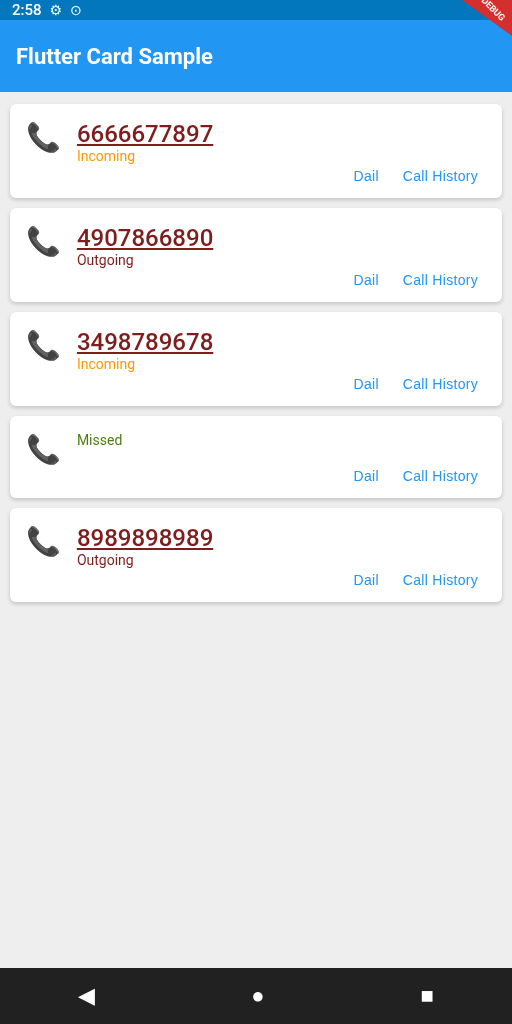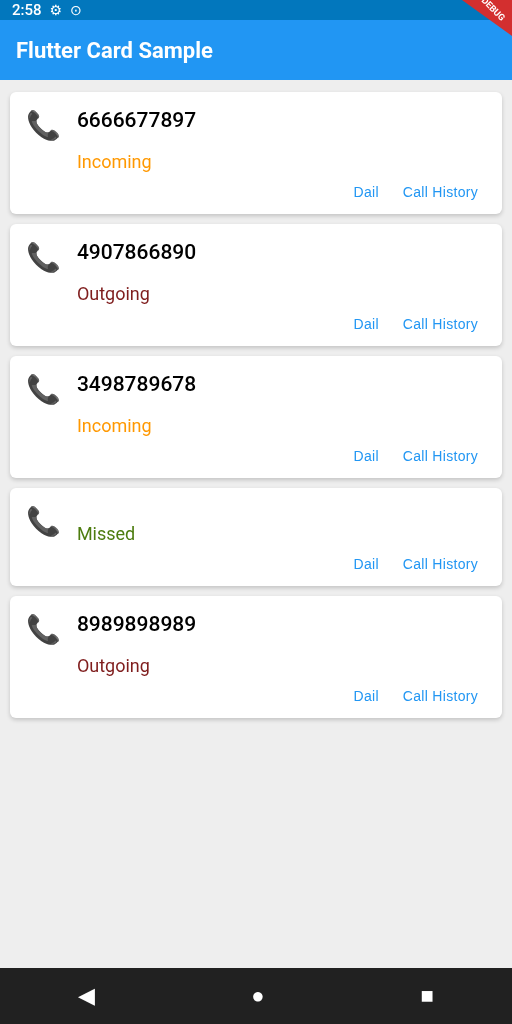--- a/index.html
+++ b/index.html
@@ -58,21 +58,21 @@
     .debug-badge span {
       transform: rotate(45deg);
       margin-top: 2px;
       margin-right: -2px;
       font-size: 9px;
     }
 
     
     .app-bar {
       background: #2196f3;
-      height: 60px;
+      height: 72px;
       display: flex;
       align-items: center;
       padding: 8px 16px;
     }
     .app-title {
       color: white;
       font-size: 22px;
       font-weight: bold;
     }
 
@@ -101,37 +101,38 @@
     .phone-icon {
       color: #757575;
       font-size: 28px;
       margin-top: 4px;
       line-height: 1;
     }
     .card-info {
       flex: 1;
     }
     .card-number {
-      font-size: 21px;
-      color: #000000;
+      font-size: 24px;
+      color: #7f1d1d;
       font-weight: 500;
+      text-decoration: underline;
     }
     .card-type {
-      font-size: 18px;
-      margin-top: 19px;
+      font-size: 14px;
+      margin-top: 0;
     }
     .card-type.incoming { color: #ff9800; }
     .card-type.outgoing { color: #7f1d1d; }
     .card-type.missed { color: #4d7c0f; }
 
     .card-actions {
       display: flex;
       justify-content: flex-end;
       gap: 8px;
-      margin-top: 8px;
+      margin-top: 0;
     }
     .card-btn {
       color: #2196f3;
       font-size: 14px;
       font-weight: 500;
       background: none;
       border: none;
       cursor: pointer;
       padding: 4px 8px;
       text-transform: none;

